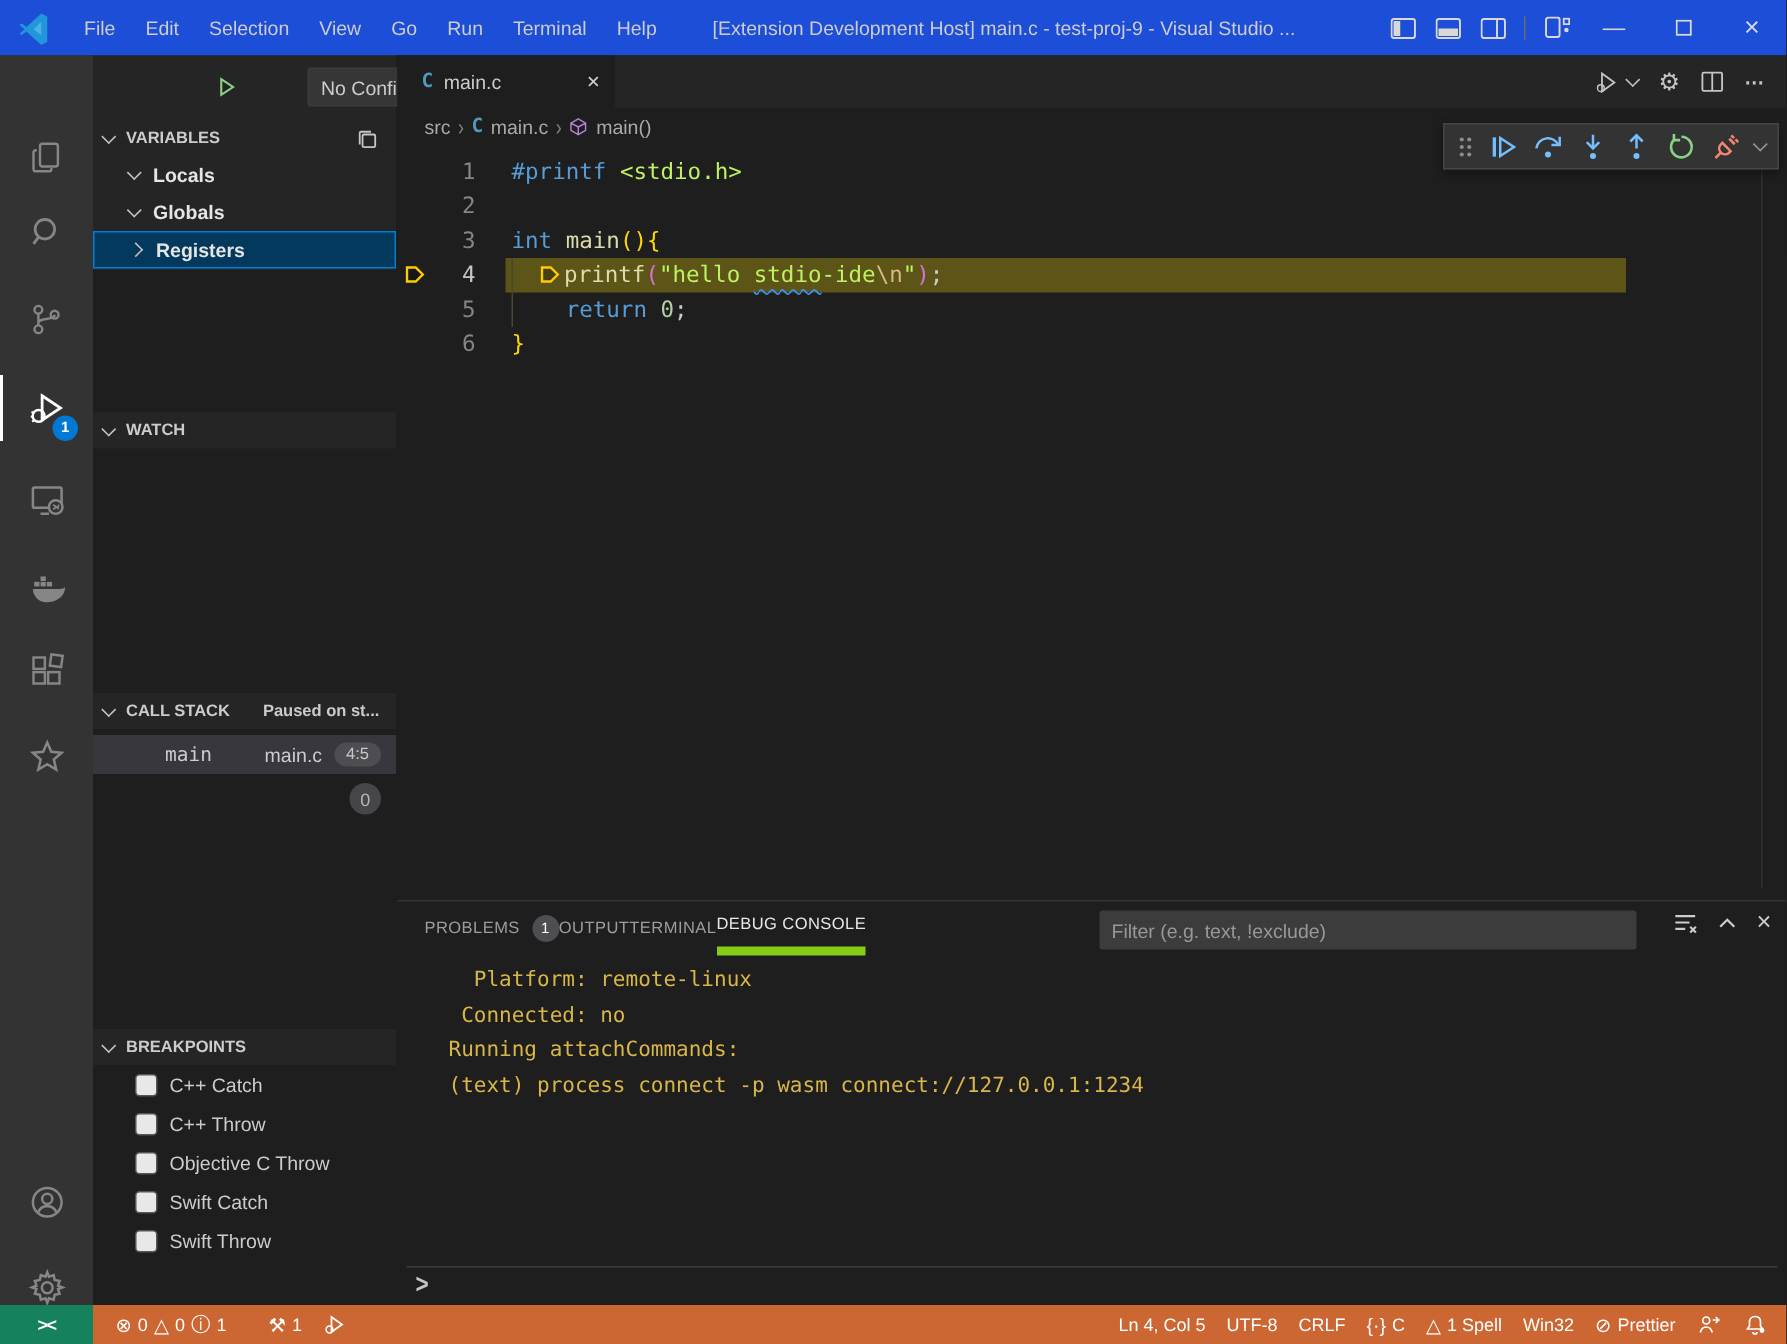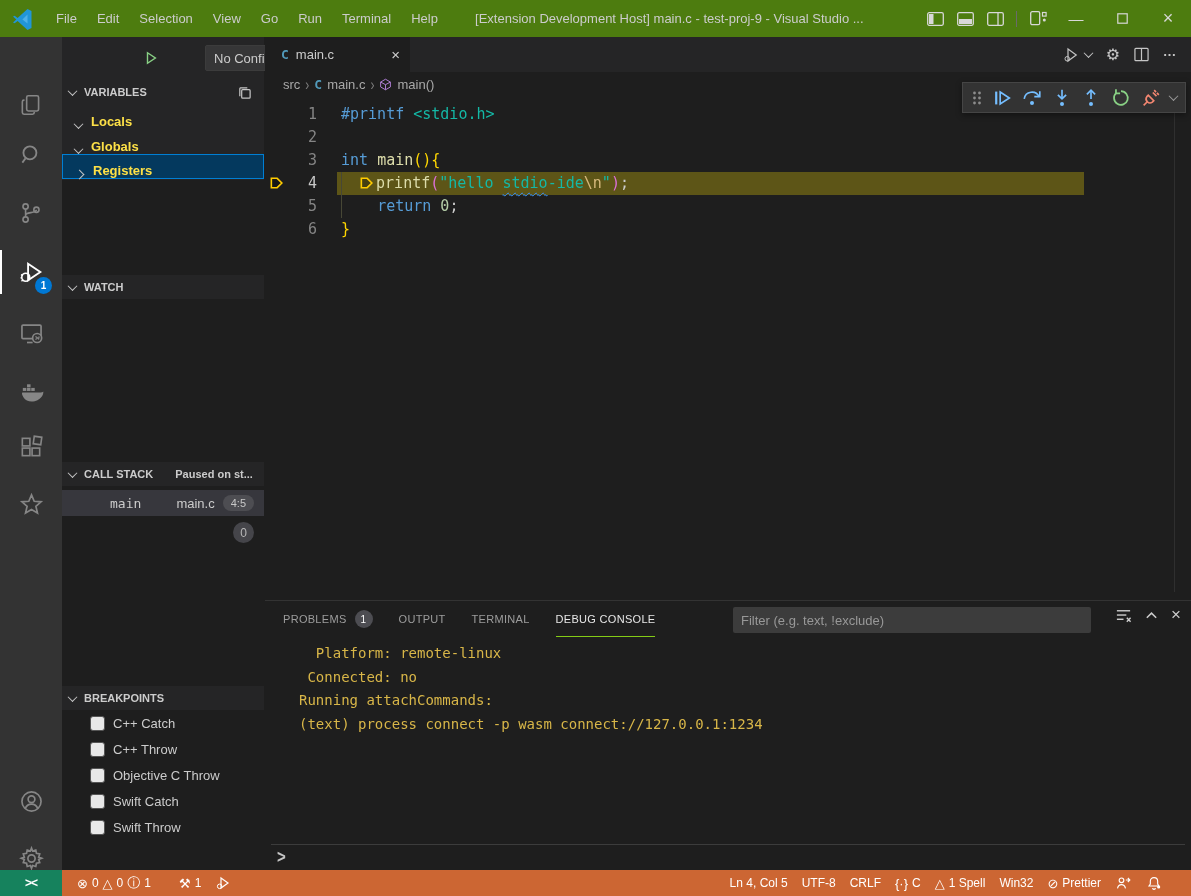--- a/index.html
+++ b/index.html
@@ -1,21 +1,21 @@
 <!DOCTYPE html>
 <html><head>
 <meta charset="utf-8">
 <style>
   * { margin:0; padding:0; box-sizing:border-box; }
   html,body { width:1191px; height:896px; overflow:hidden; background:#1e1e1e;
     font-family:"Liberation Sans", sans-serif; }
   #app { position:relative; width:1191px; height:896px; color:#cccccc; font-size:13px; }
 
   
-  #titlebar { position:absolute; left:0; top:0; width:100%; height:37px; background:#4d7c0f;
+  #titlebar { position:absolute; left:0; top:0; width:100%; height:37px; background:#1d4ed8;
     display:flex; align-items:center; }
   #vscode-logo { width:24px; height:24px; margin:0 12px 0 10px; flex:0 0 auto; }
   .menu-item { padding:0 10px; height:26px; line-height:26px; border-radius:5px; color:#cccccc; cursor:default; }
   #window-title { position:absolute; left:50%; transform:translateX(-31%); color:#cccccc; white-space:nowrap; font-size:13px; }
   #titlebar-right { position:absolute; right:0; top:0; height:37px; display:flex; align-items:center; }
   .layout-icon { width:30px; height:37px; display:flex; align-items:center; justify-content:center; }
   .tb-sep { width:1px; height:16px; background:#6a6a6a; margin:0 6px; }
   .win-ctl { width:46px; height:37px; display:flex; align-items:center; justify-content:center; font-size:15px; color:#d8d8d8; }
 
   
@@ -35,21 +35,21 @@
   .gear-btn { position:absolute; right:2px; top:10px; font-size:17px; color:#c5c5c5; }
 
   .section-header { position:absolute; left:0; width:100%; height:24px; display:flex; align-items:center;
     font-size:11px; font-weight:700; color:#cccccc; background:#252526; }
   .section-body { position:absolute; left:0; width:100%; background:#1e1e1e; }
   .chev { display:inline-block; width:7px; height:7px; border-right:1.4px solid #c5c5c5; border-bottom:1.4px solid #c5c5c5; flex:0 0 auto; }
   .chev.down { transform:rotate(45deg) translate(-1px,-1px); }
   .chev.right { transform:rotate(-45deg); }
   .hdr-chev { margin:0 8px 0 7px; }
 
-  .tree-row { position:relative; height:25px; display:flex; align-items:flex-end; padding-left:13px; gap:9px; font-weight:700; color:#fde047; }
+  .tree-row { position:relative; height:25px; display:flex; align-items:center; padding-left:24px; gap:9px; font-weight:700; color:#e5e5e5; }
   .tree-row.selected { background:#04395e; border:1px solid #007fd4;gap:10px; }
 
   #callstack-note { margin-left:22px; font-weight:700; color:#cbcbcb; }
   #frame-row { position:absolute; left:0; width:100%; height:26px; background:#37373d; display:flex; align-items:center; }
   #frame-name { margin-left:48px; font-family:"DejaVu Sans Mono", monospace; font-size:13px; }
   #frame-file { margin-left:auto; }
   .pill-badge { background:#4d4d52; color:#c8c8c8; font-size:11px; border-radius:11px; padding:2px 8px; margin:0 10px 0 8px; }
   #session-badge { position:absolute; right:10px; top:36px; width:21px; height:21px; border-radius:50%; background:#45454a;
     color:#b8b8b8; font-size:12px; display:flex; align-items:center; justify-content:center; }
 
@@ -71,53 +71,53 @@
     font-size:15px; }
   #code::after { content:""; position:absolute; left:909px; top:0; bottom:8px; width:1px; background:#2f2f2f; }
   .code-line { position:relative; height:23px; line-height:23px; white-space:pre; }
   .code-line .hl { position:absolute; left:72px; width:747px; top:0; bottom:0; background:#5d5517; }
   .code-line .guide { position:absolute; left:76px; top:0; bottom:0; border-left:1px solid #474735; }
   .gutter-num { position:absolute; left:0; width:52px; text-align:right; color:#858585; }
   .code-line.current .gutter-num { color:#c6c6c6; }
   .gutter-arrow { position:absolute; left:4px; top:3px; }
   .code-text { position:absolute; left:76px; top:0; }
   .inline-arrow { display:inline-block; vertical-align:-3px; margin-right:2px; }
-  .tk-kw{color:#569cd6} .tk-fn{color:#dcdcaa} .tk-str{color:#14b8a6} .tk-esc{color:#d7ba7d}
+  .tk-kw{color:#569cd6} .tk-fn{color:#dcdcaa} .tk-str{color:#bef264} .tk-esc{color:#d7ba7d}
   .tk-num{color:#b5cea8} .tk-b1{color:#ffd700} .tk-b2{color:#da70d6} .tk-fg{color:#cccccc}
   .sq { text-decoration:underline wavy #3794ff 1px; text-underline-offset:4px; }
 
   #float-debugbar { position:absolute; right:5px; top:45px; width:224px; height:31px; background:#333333;
     border:1px solid #454545; box-shadow:0 2px 6px rgba(0,0,0,.4); display:flex; align-items:center; justify-content:space-around; padding:0 4px; }
 
   
   #panel { position:absolute; left:265px; top:600px; width:926px; height:270px; background:#1e1e1e; border-top:1px solid #333; }
-  #panel-tabs { position:absolute; left:0; top:0; height:36px; display:flex; align-items:center; padding-left:18px; gap:26px; }
+  #panel-tabs { position:absolute; left:0; top:0; height:36px; display:flex; align-items:center; padding-left:18px; }
   .panel-tab { display:flex; align-items:center; gap:8px; font-size:11px; color:#9d9d9d; height:36px; letter-spacing:.3px; }
-  .panel-tab.active { color:#e7e7e7; border-bottom:1px solid #84cc16; }
+  .panel-tab.active { color:#e7e7e7; border-bottom:6px solid #84cc16; }
   .tab-badge { min-width:18px; height:18px; border-radius:9px; background:#4d4d52; color:#ffffff; font-size:10px;
     display:flex; align-items:center; justify-content:center; }
   #filter-input { position:absolute; left:468px; top:6px; width:358px; height:26px; background:#3c3c3c; border:none;
     color:#cccccc; font-size:13px; padding:0 8px; border-radius:2px; font-family:"Liberation Sans",sans-serif; }
   #filter-input::placeholder { color:#989898; }
   #panel-actions { position:absolute; right:10px; top:4px; display:flex; align-items:center; gap:12px; color:#cccccc; }
   #console-output { position:absolute; left:34px; top:41px; font-family:"DejaVu Sans Mono","Liberation Mono", monospace;
     font-size:14px; color:#d8b648; }
   .console-line { height:23.5px; line-height:23.5px; white-space:pre; }
   #console-input-row { position:absolute; left:6px; right:6px; bottom:2px; height:24px; border-top:1px solid #3c3c3c;
     display:flex; align-items:center; }
   #console-prompt { color:#c5c5c5; font-size:15px; font-weight:700; margin-left:6px; transform:scaleY(1.2); }
 
   
   #statusbar { position:absolute; left:0; bottom:0; width:100%; height:26px; background:#cc6633; color:#ffffff;
     display:flex; align-items:center; font-size:12px; }
   #remote-indicator { width:62px; height:26px; background:#16825d; display:flex; align-items:center; justify-content:center;
     font-weight:700; letter-spacing:-1px; }
   .sb-item { display:flex; align-items:center; gap:4px; padding:0 7px; height:26px; white-space:nowrap; }
   .sb-ico { font-size:13px; }
-  #sb-right { margin-left:auto; display:flex; align-items:center; padding-right:22px; }
+  #sb-right { margin-left:auto; display:flex; align-items:center; padding-right:6px; }
   svg { display:block; }
 </style>
 </head>
 <body>
 
 <div id="app">
 
   <div id="titlebar">
     <svg id="vscode-logo" viewBox="0 0 24 24">
       <path fill="#2196d8" d="M17.5 2 L7.6 11 4.6 8.7 3 9.5 6.3 12.5 3 15.5 4.6 16.3 7.6 14 17.5 23 21.5 21 V4 Z"></path>

